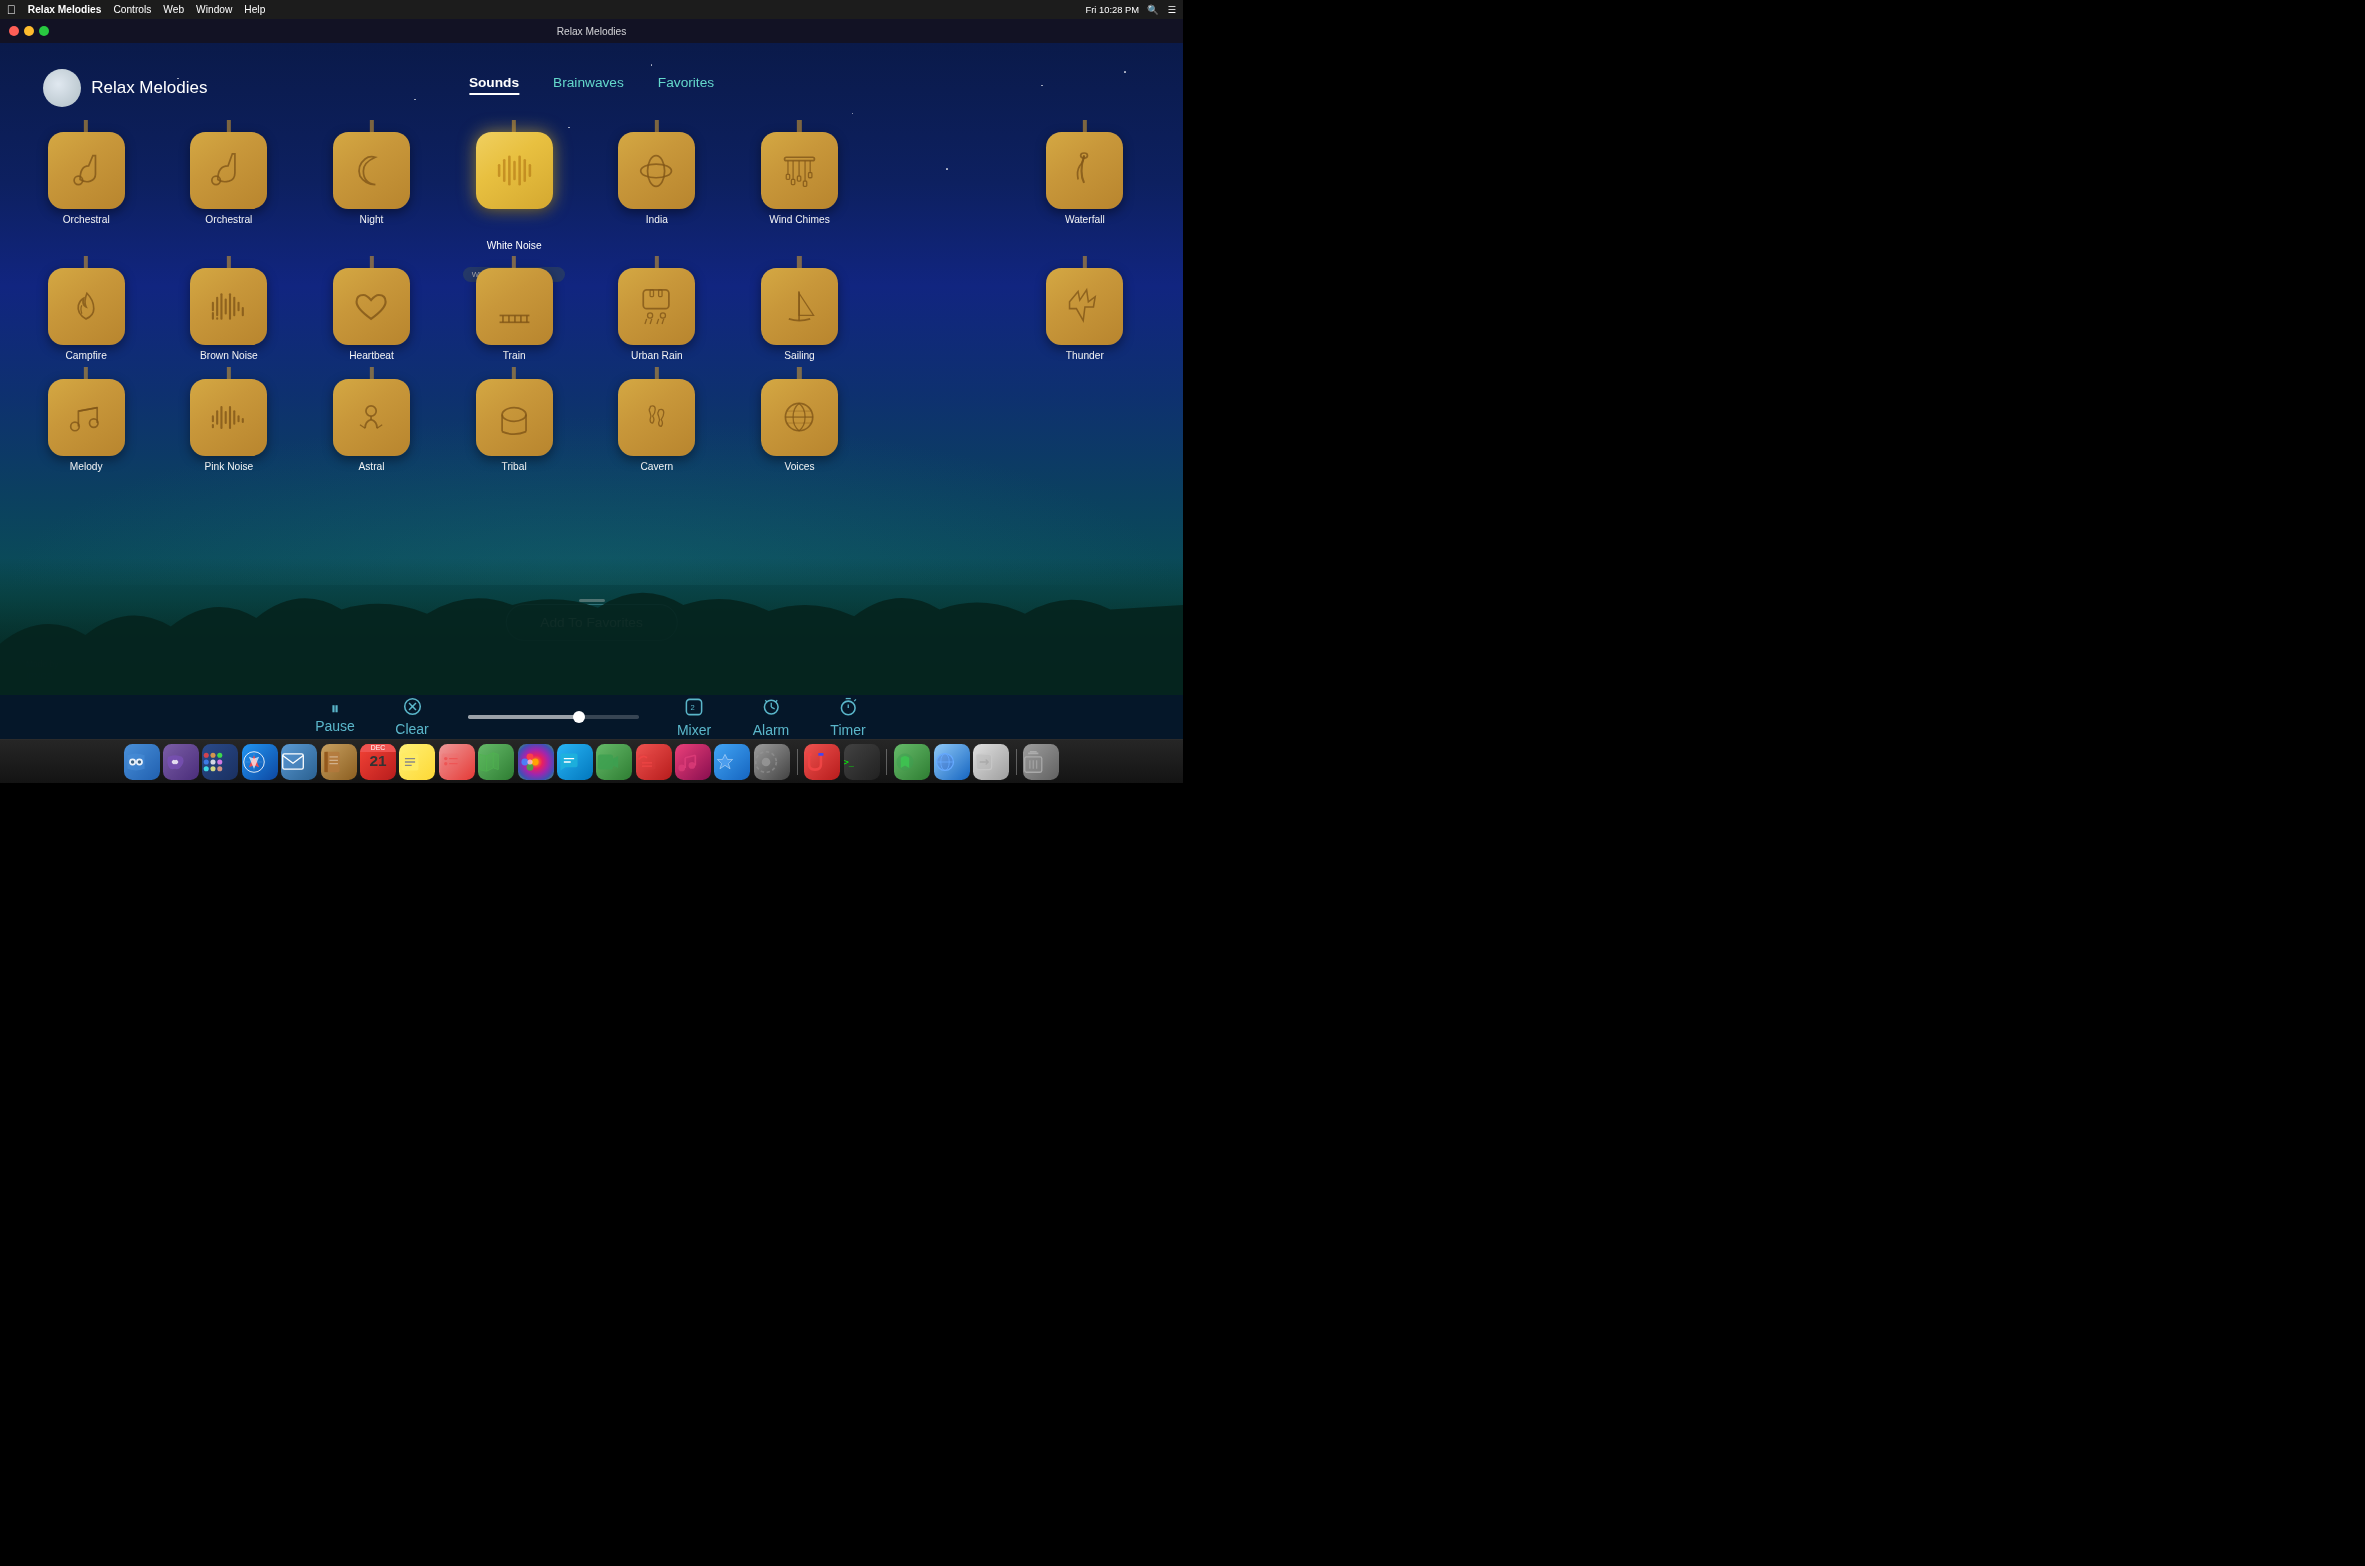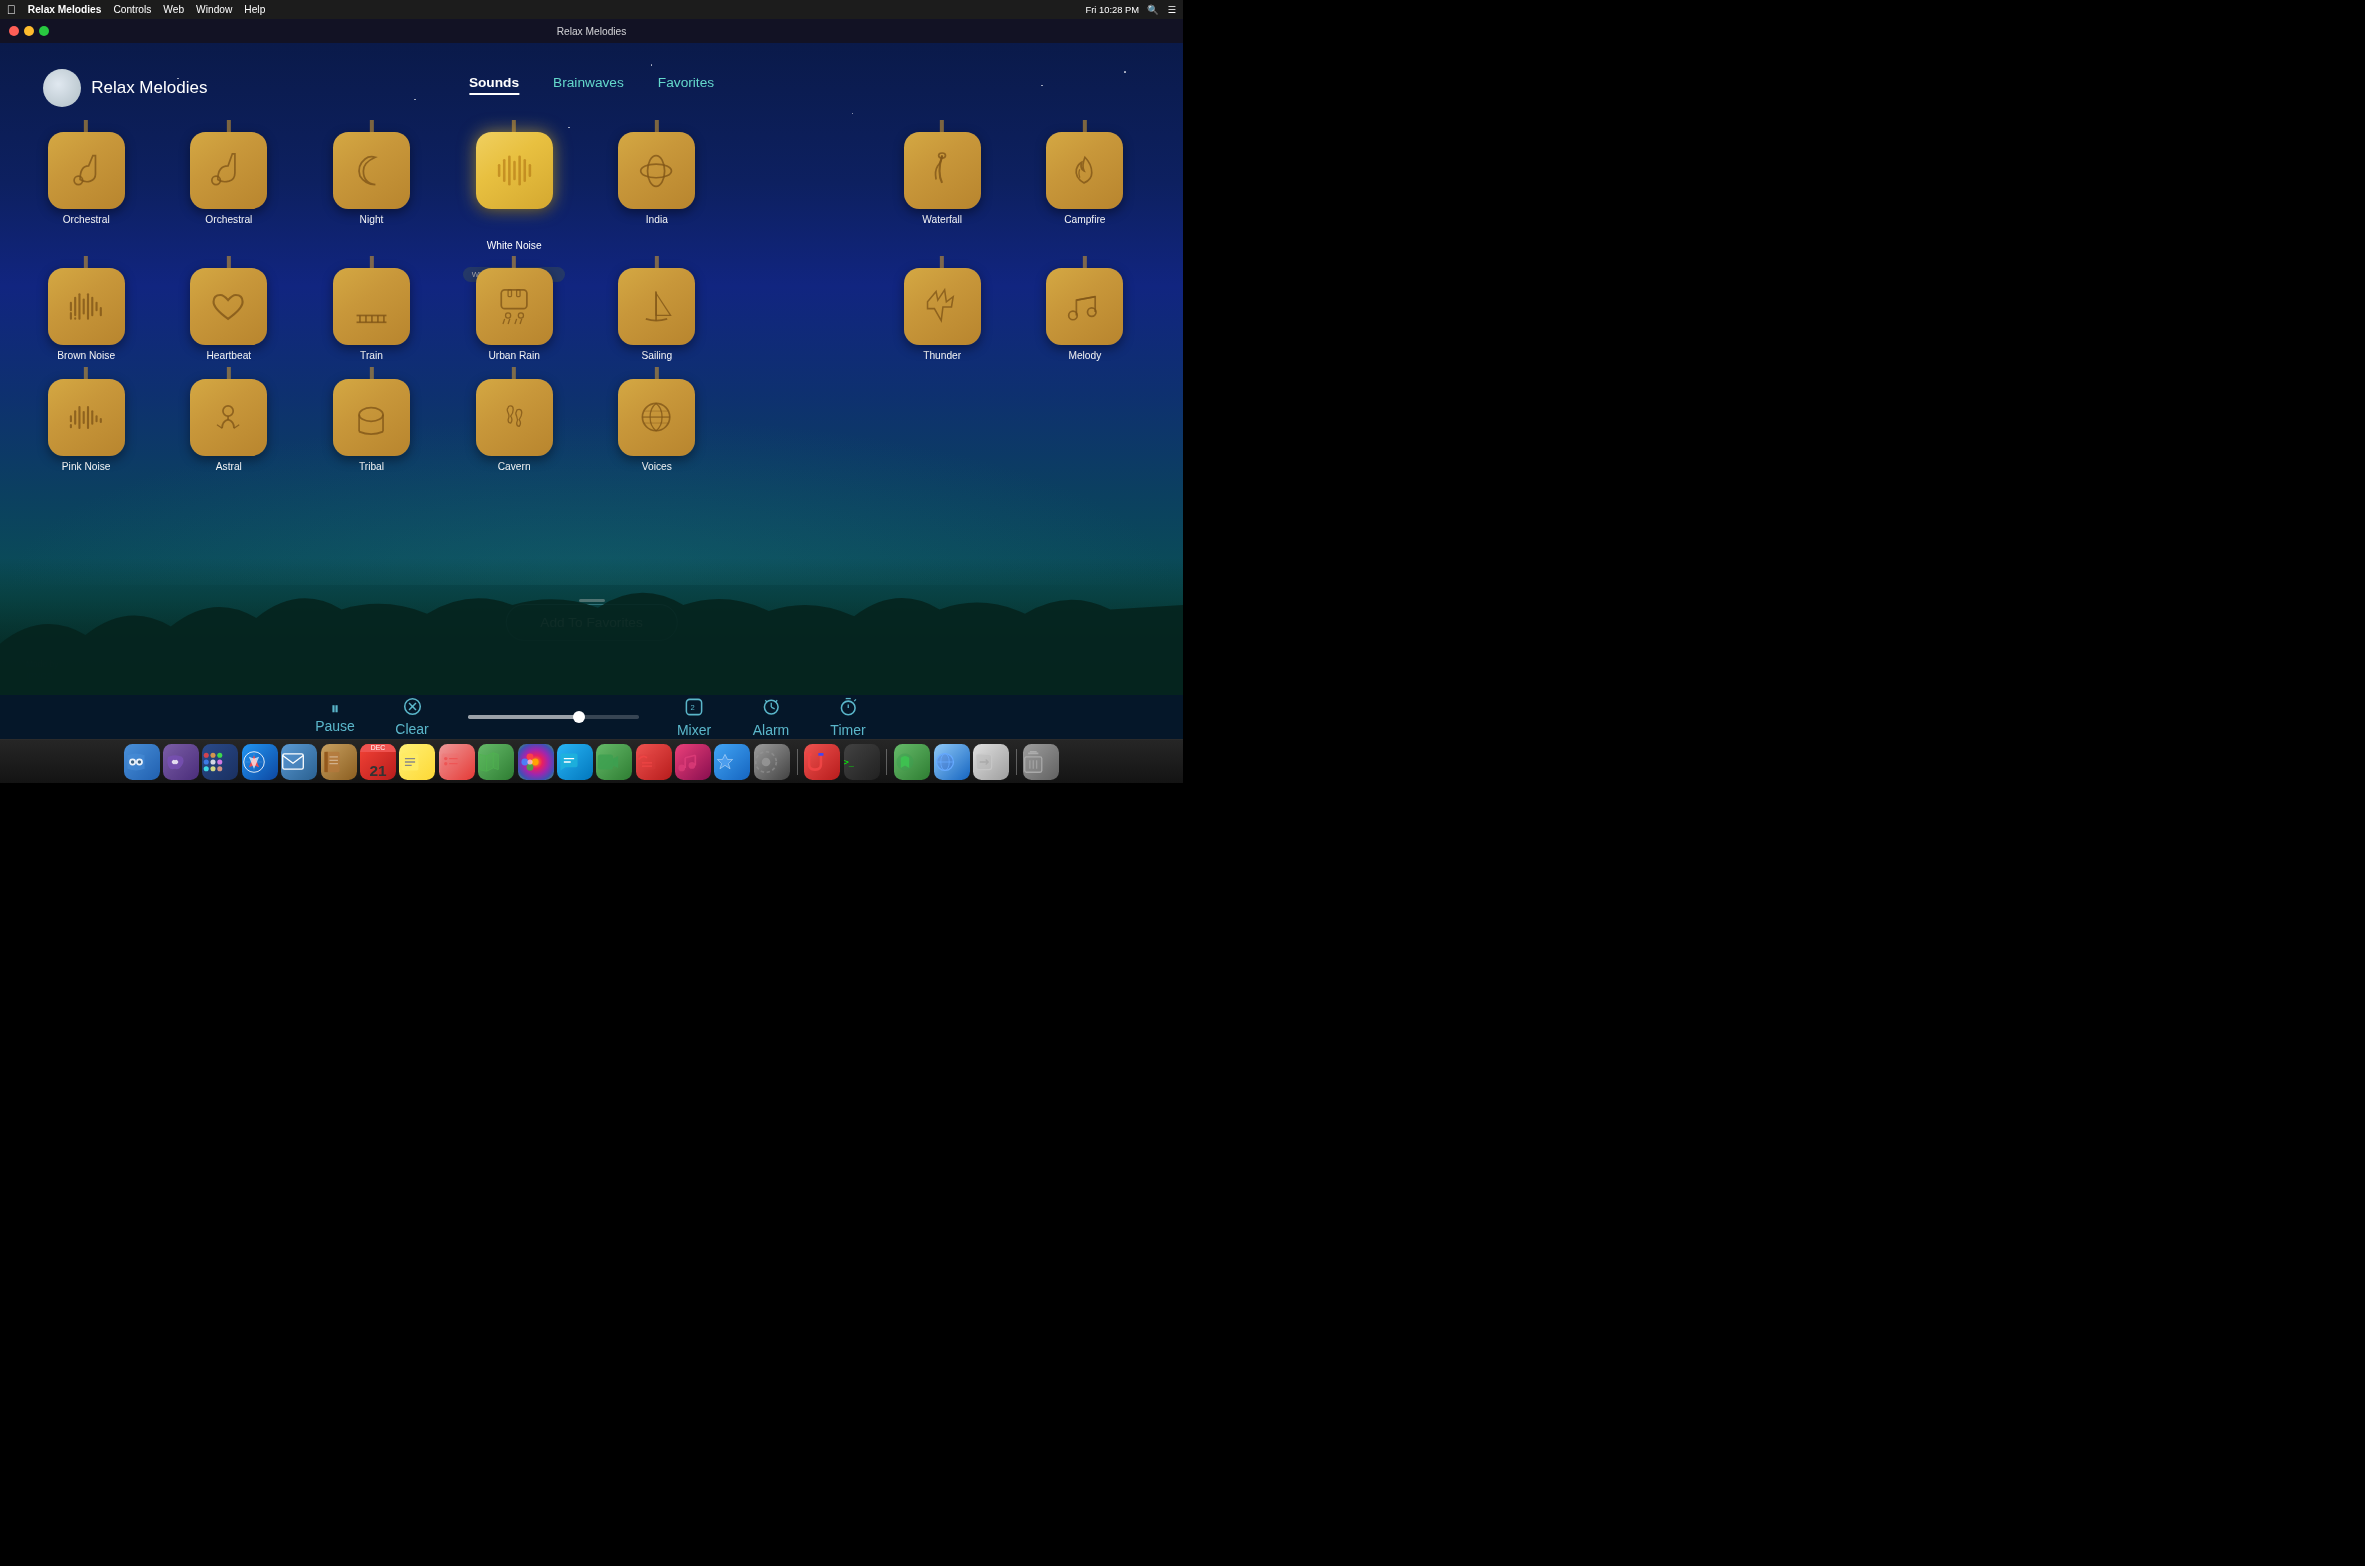--- a/index.html
+++ b/index.html
@@ -343,21 +343,21 @@
       border-top: 0.9px solid rgba(255,255,255,0.1);
       position: relative;
       z-index: 100;
     }
     .dock-item {
       width: 36px;
       height: 36px;
       border-radius: 8.5px;
       display: flex;
       align-items: center;
-      justify-content: space-between;
+      justify-content: flex-start;
       font-size: 22px;
       cursor: pointer;
       flex-shrink: 0;
       overflow: hidden;
     }
     .dock-divider {
       width: 0.9px;
       height: 26px;
       background: rgba(255,255,255,0.3);
       margin: 0 3.4px;
@@ -502,20 +502,38 @@
     <div class="sound-item">
       <div class="sound-tile">
         <svg viewBox="0 0 55 55" fill="none">
           <ellipse cx="27" cy="28" rx="18" ry="8" stroke="rgba(100,60,10,0.8)" stroke-width="2" fill="none"></ellipse>
           <ellipse cx="27" cy="28" rx="10" ry="18" stroke="rgba(100,60,10,0.8)" stroke-width="2" fill="none"></ellipse>
         </svg>
       </div>
       <span class="sound-label">India</span>
     </div>
 
+    <div class="sound-item">
+      <div class="sound-tile">
+        <svg viewBox="0 0 55 55" fill="none">
+          <rect x="10" y="12" width="35" height="4" rx="2" stroke="rgba(100,60,10,0.8)" stroke-width="2" fill="none"></rect>
+          <line x1="14" y1="16" x2="14" y2="32" stroke="rgba(100,60,10,0.8)" stroke-width="1.5"></line>
+          <line x1="20" y1="16" x2="20" y2="38" stroke="rgba(100,60,10,0.8)" stroke-width="1.5"></line>
+          <line x1="27" y1="16" x2="27" y2="34" stroke="rgba(100,60,10,0.8)" stroke-width="1.5"></line>
+          <line x1="34" y1="16" x2="34" y2="40" stroke="rgba(100,60,10,0.8)" stroke-width="1.5"></line>
+          <line x1="40" y1="16" x2="40" y2="30" stroke="rgba(100,60,10,0.8)" stroke-width="1.5"></line>
+          <rect x="12" y="32" width="4" height="6" rx="1" stroke="rgba(100,60,10,0.8)" stroke-width="1.5" fill="none"></rect>
+          <rect x="18" y="38" width="4" height="6" rx="1" stroke="rgba(100,60,10,0.8)" stroke-width="1.5" fill="none"></rect>
+          <rect x="25" y="34" width="4" height="6" rx="1" stroke="rgba(100,60,10,0.8)" stroke-width="1.5" fill="none"></rect>
+          <rect x="32" y="40" width="4" height="6" rx="1" stroke="rgba(100,60,10,0.8)" stroke-width="1.5" fill="none"></rect>
+          <rect x="38" y="30" width="4" height="6" rx="1" stroke="rgba(100,60,10,0.8)" stroke-width="1.5" fill="none"></rect>
+        </svg>
+      </div>
+      <span class="sound-label">Wind Chimes</span>
+    </div>
 
     <div></div>
 
     <div class="sound-item">
       <div class="sound-tile">
         <svg viewBox="0 0 55 55" fill="none">
           <path d="M27 10 Q24 20 24 28 Q24 36 27 42" stroke="rgba(100,60,10,0.8)" stroke-width="2.5" fill="none"></path>
           <path d="M27 10 Q27 16 22 22 Q18 28 20 38" stroke="rgba(100,60,10,0.8)" stroke-width="2" fill="none"></path>
           <ellipse cx="27" cy="10" rx="4" ry="3" stroke="rgba(100,60,10,0.8)" stroke-width="2" fill="none"></ellipse>
         </svg>

